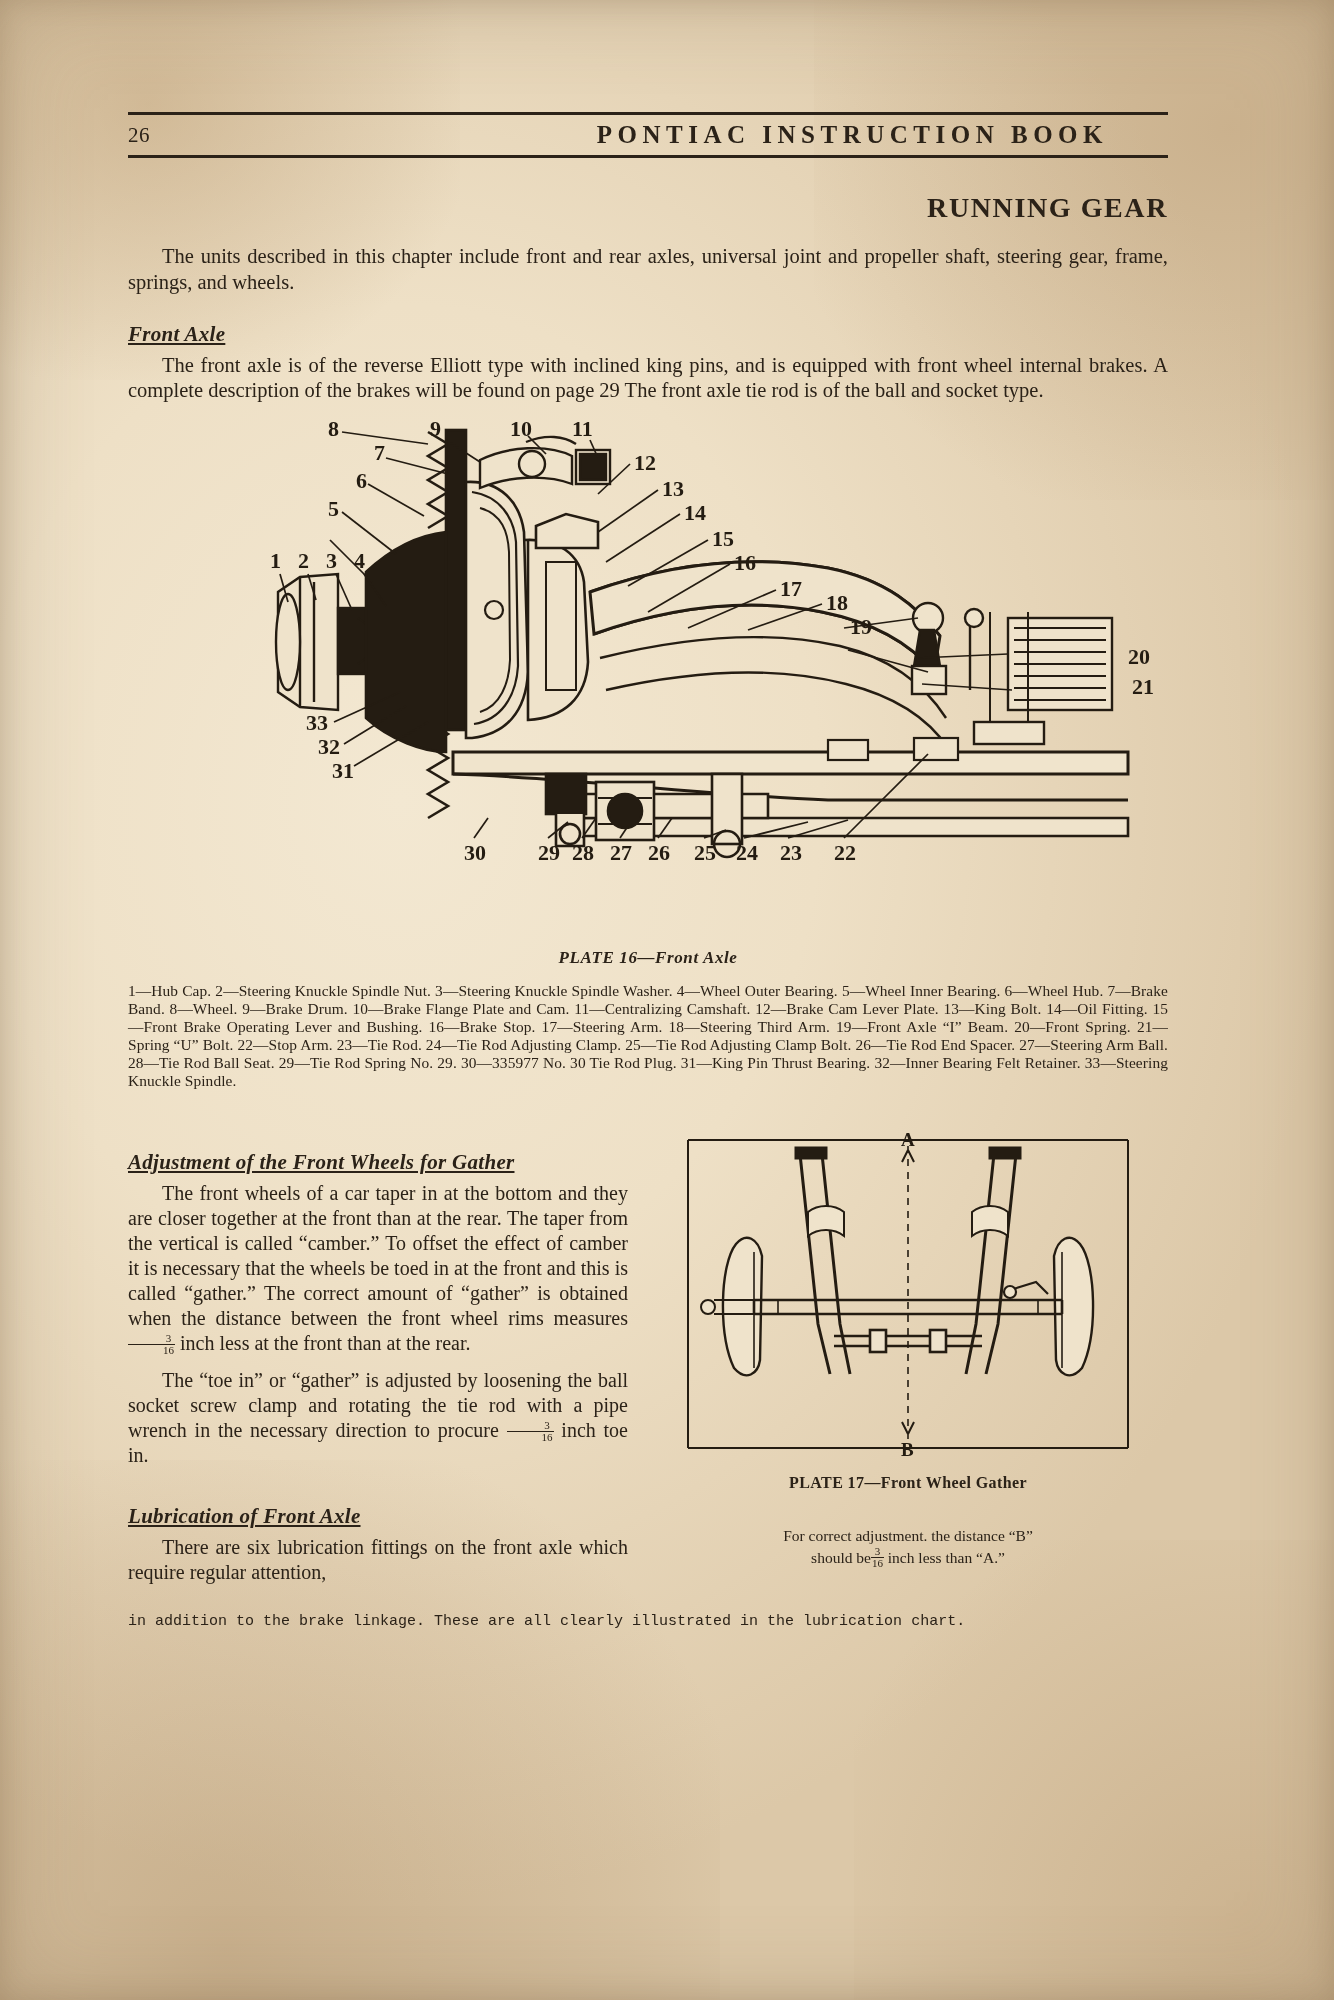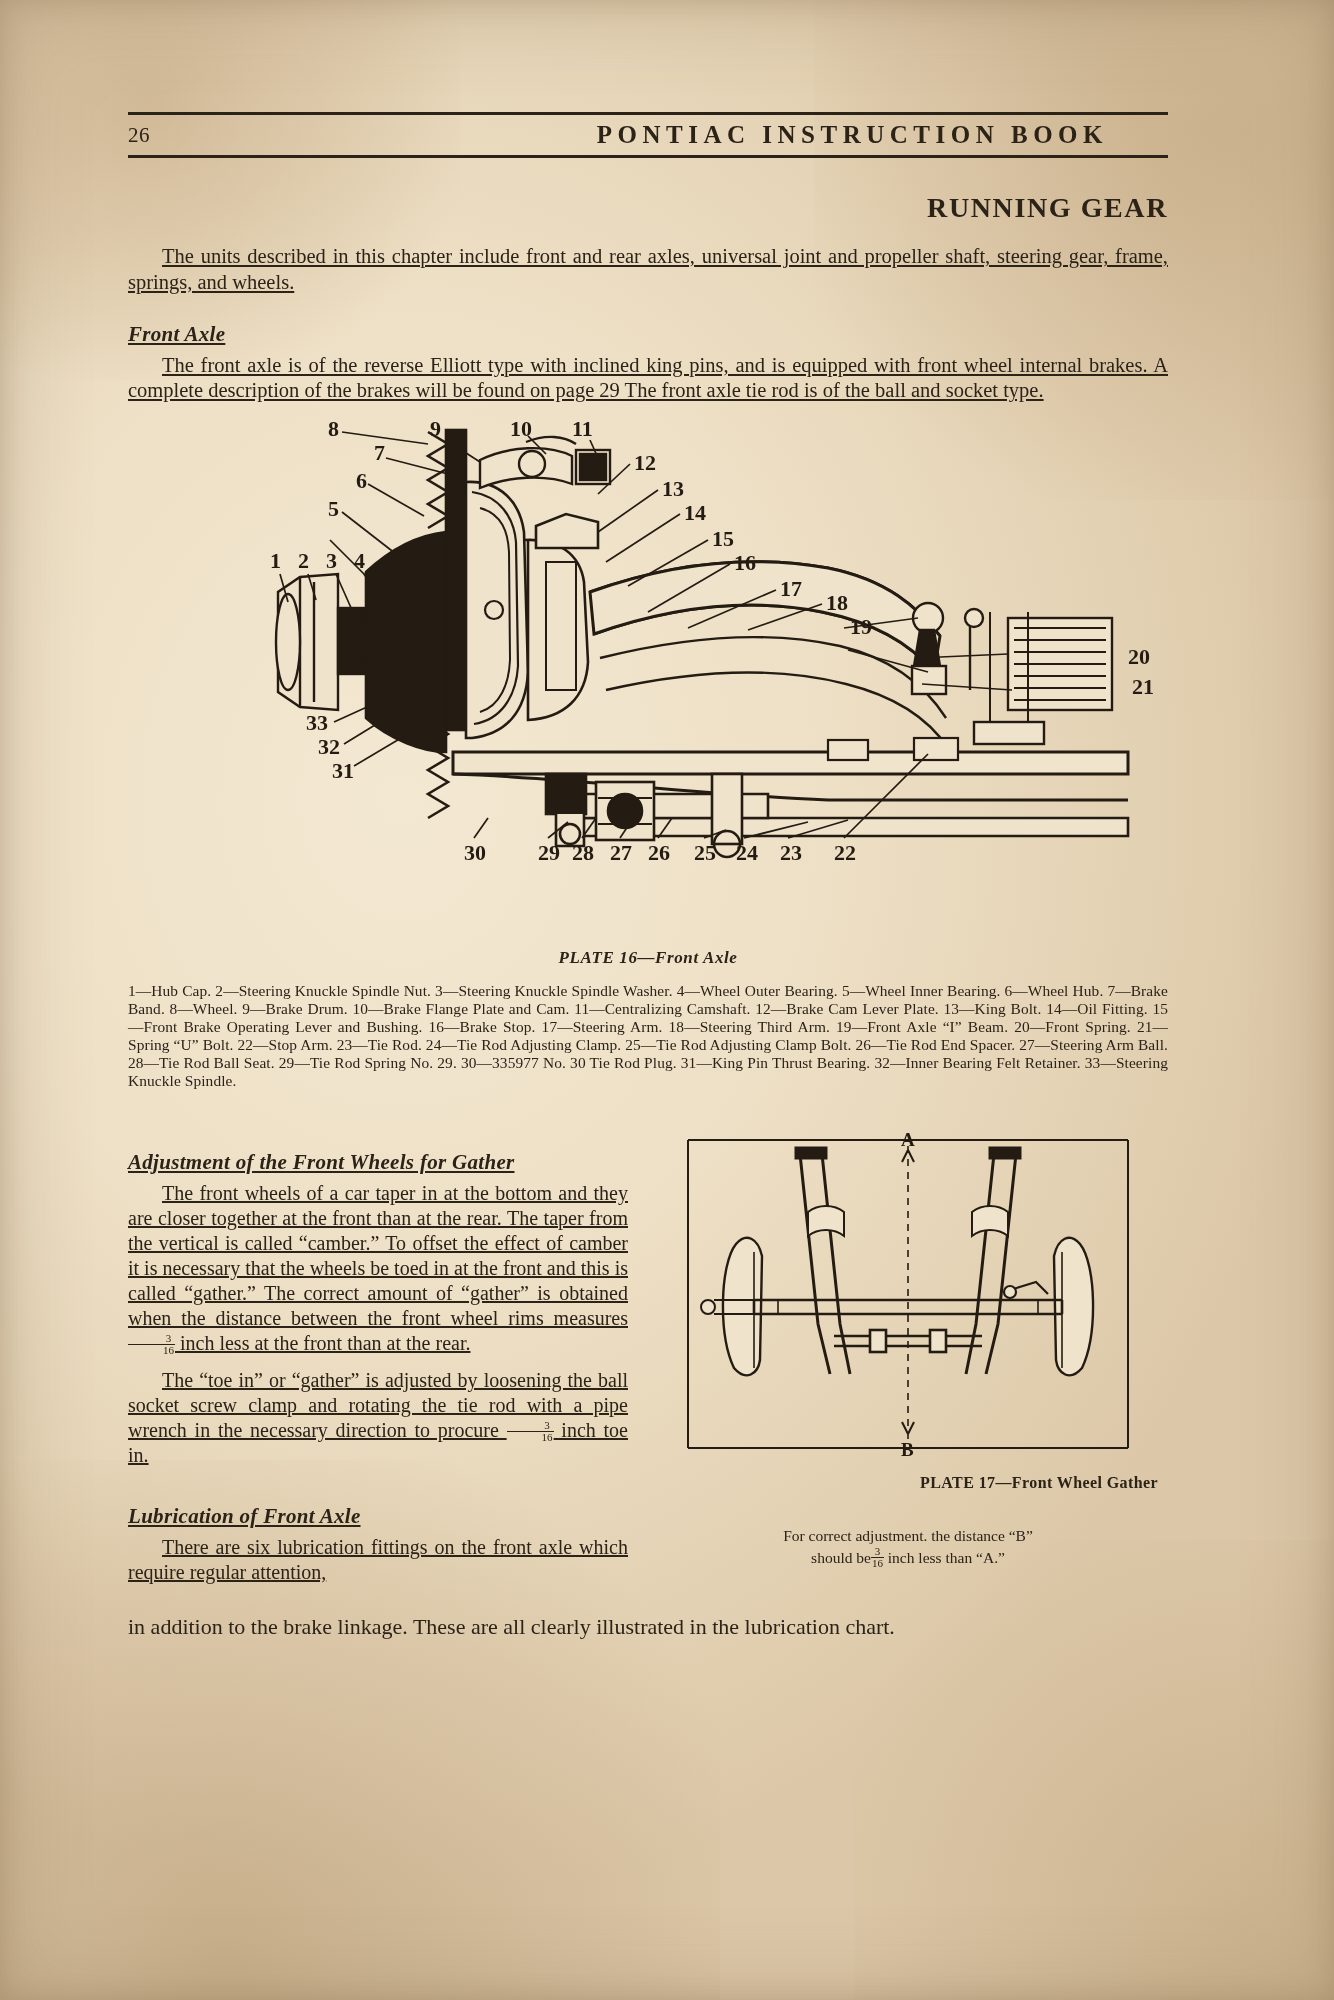--- a/index.html
+++ b/index.html
@@ -88,21 +88,20 @@
     font-weight: bold;
     letter-spacing: 1.6px;
     margin: 34px 0 20px 0;
   }
 
   p.body {
     font-size: 20.5px;
     line-height: 1.26;
     margin: 0 0 6px 0;
     text-align: justify;
-    text-decoration: underline;
   }
   p.body.indent { text-indent: 34px; }
 
   h2.sub {
     font-size: 21px;
     font-style: italic;
     font-weight: bold;
     margin: 26px 0 6px 0;
     letter-spacing: 0.3px;
     text-decoration: underline;
@@ -146,39 +145,40 @@
     display: inline-block;
     vertical-align: -0.35em;
     font-size: 11px;
     line-height: 1;
     text-align: center;
   }
   .frac .num { display: block; border-bottom: 1px solid #2b2218; padding: 0 1px; }
   .frac .den { display: block; padding: 0 1px; }
 
   .plate17-cap {
-    text-align: right;
+    text-align: center;
     font-size: 16px;
     font-weight: bold;
     margin-top: 10px;
     letter-spacing: 0.4px;
   }
   .plate17-note {
     font-size: 15.5px;
     line-height: 1.2;
     margin-top: 35px;
     text-align: center;
   }
   .plate17-note .l2 { display: block; }
 
   .closing {
     margin-top: 22px;
-    font-size: 22px;
+    font-size: 15px;
     line-height: 1.26;
     text-align: justify;
+    font-family: Liberation Mono, monospace;
   }
 
   svg { display: block; }
   .ink { stroke: #241c12; fill: none; }
   .lbl {
     font-family: "Liberation Serif", serif;
     font-size: 22px;
     font-weight: bold;
     fill: #241c12;
   }

